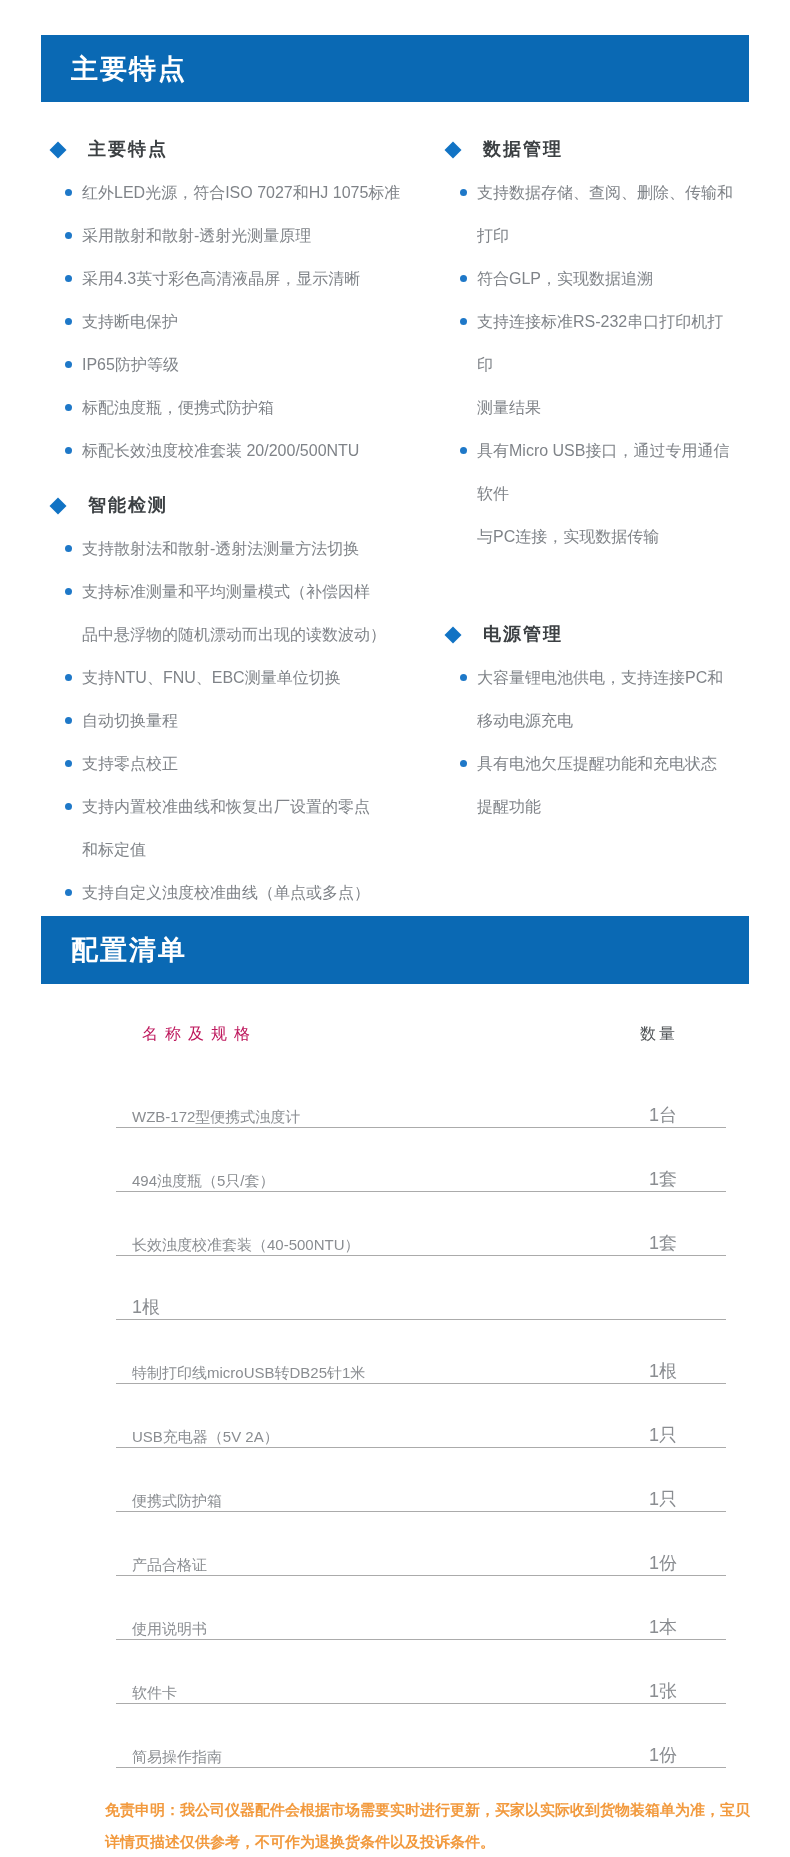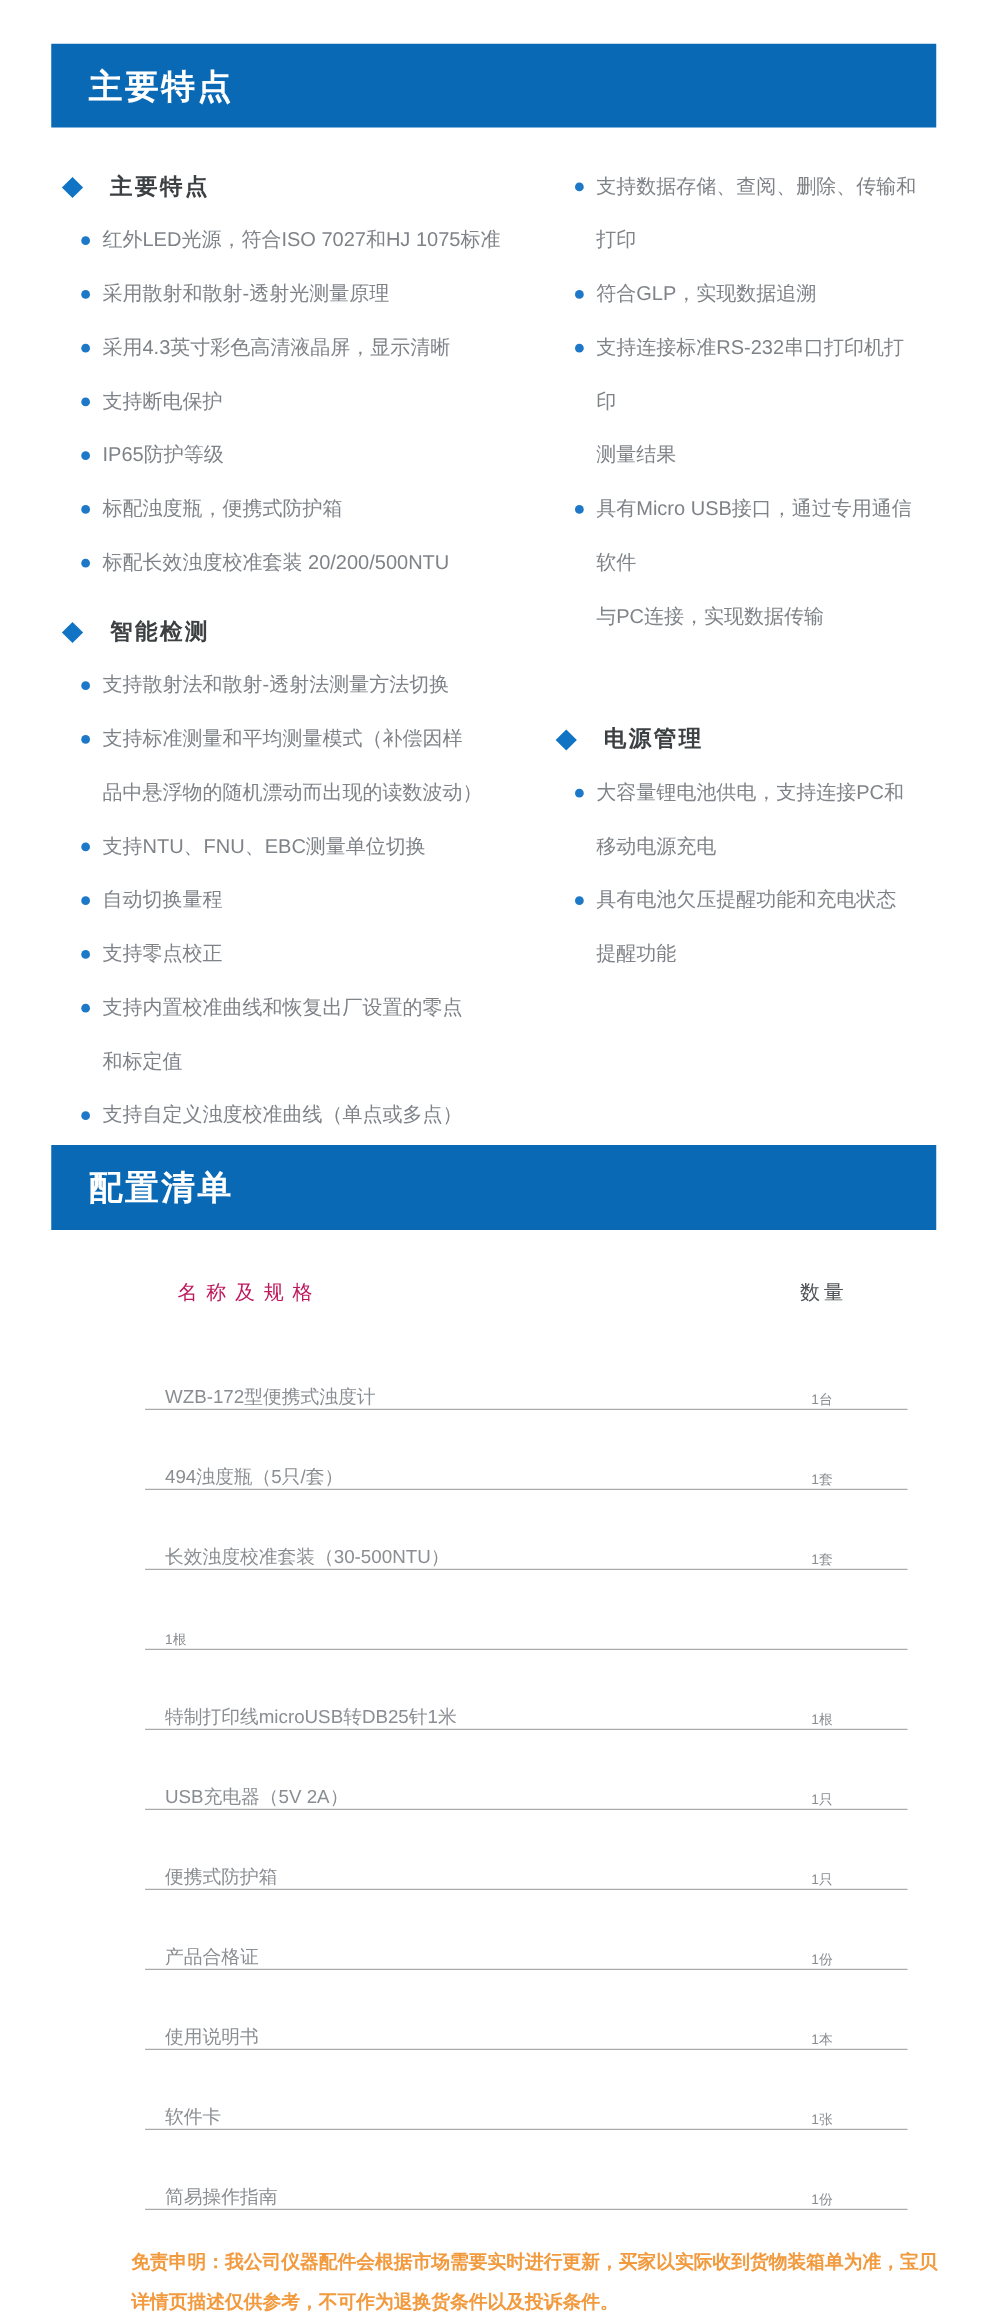--- a/index.html
+++ b/index.html
@@ -28,21 +28,21 @@
   .f-dot { position:absolute; left:15px; top:18px; width:7px; height:7px; border-radius:50%; background:#1e78c8; }
   .f-item-text { font-size:16px; color:#7f8388; white-space:pre-line; }
 
   
   .config { position:absolute; top:1005px; left:84px; width:610px; }
   .thead { height:50px; margin-bottom:5px; display:flex; align-items:center; padding-left:26px; }
   .thead .th-name { flex:1; font-size:16px; letter-spacing:7px; color:#be185d; font-weight:500; }
   .thead .th-qty  { width:86px; flex:none; font-size:16px; letter-spacing:3px; color:#4f5356; font-weight:500; }
   .trow { height:64px; display:flex; align-items:flex-end; padding-left:16px; border-bottom:1px solid #ababab; }
   .trow .td-name { flex:1; font-size:15px; color:#8a8d91; }
-  .trow .td-qty  { width:77px; flex:none; font-size:11px; color:#8a8d91; }
+  .trow .td-qty  { width:77px; flex:none; font-size:18px; color:#8a8d91; }
 
   
   .disclaimer { position:absolute; top:1790px; left:73px; width:652px;
                 font-size:15px; font-weight:700; color:#f29a3e; line-height:32px; }
 </style>
 </head>
 <body>
 
 <div class="page">
 
@@ -82,20 +82,24 @@
         <div class="f-item"><span class="f-dot"></span><span class="f-item-text">支持内置校准曲线和恢复出厂设置的零点
 和标定值</span></div>
         <div class="f-item"><span class="f-dot"></span><span class="f-item-text">支持自定义浊度校准曲线（单点或多点）</span></div>
       </div>
 
     </div>
 
     <div class="col-right">
 
       <div class="f-section">
+        <div class="f-title">
+          <span class="diamond"></span>
+          <span class="f-title-text">数据管理</span>
+        </div>
         <div class="f-item"><span class="f-dot"></span><span class="f-item-text">支持数据存储、查阅、删除、传输和打印</span></div>
         <div class="f-item"><span class="f-dot"></span><span class="f-item-text">符合GLP，实现数据追溯</span></div>
         <div class="f-item"><span class="f-dot"></span><span class="f-item-text">支持连接标准RS-232串口打印机打印
 测量结果</span></div>
         <div class="f-item"><span class="f-dot"></span><span class="f-item-text">具有Micro USB接口，通过专用通信软件
 与PC连接，实现数据传输</span></div>
       </div>
 
       <div class="f-section">
         <div class="f-title">
@@ -122,21 +126,21 @@
     </div>
     <div class="trow">
         <span class="td-name">WZB-172型便携式浊度计</span>
         <span class="td-qty">1台</span>
       </div>
     <div class="trow">
         <span class="td-name">494浊度瓶（5只/套）</span>
         <span class="td-qty">1套</span>
       </div>
     <div class="trow">
-        <span class="td-name">长效浊度校准套装（30-500NTU）</span>
+        <span class="td-name">长效浊度校准套装（40-500NTU）</span>
         <span class="td-qty">1套</span>
       </div>
     <div class="trow">
         <span class="td-qty">1根</span>
       </div>
     <div class="trow">
         <span class="td-name">特制打印线microUSB转DB25针1米</span>
         <span class="td-qty">1根</span>
       </div>
     <div class="trow">

